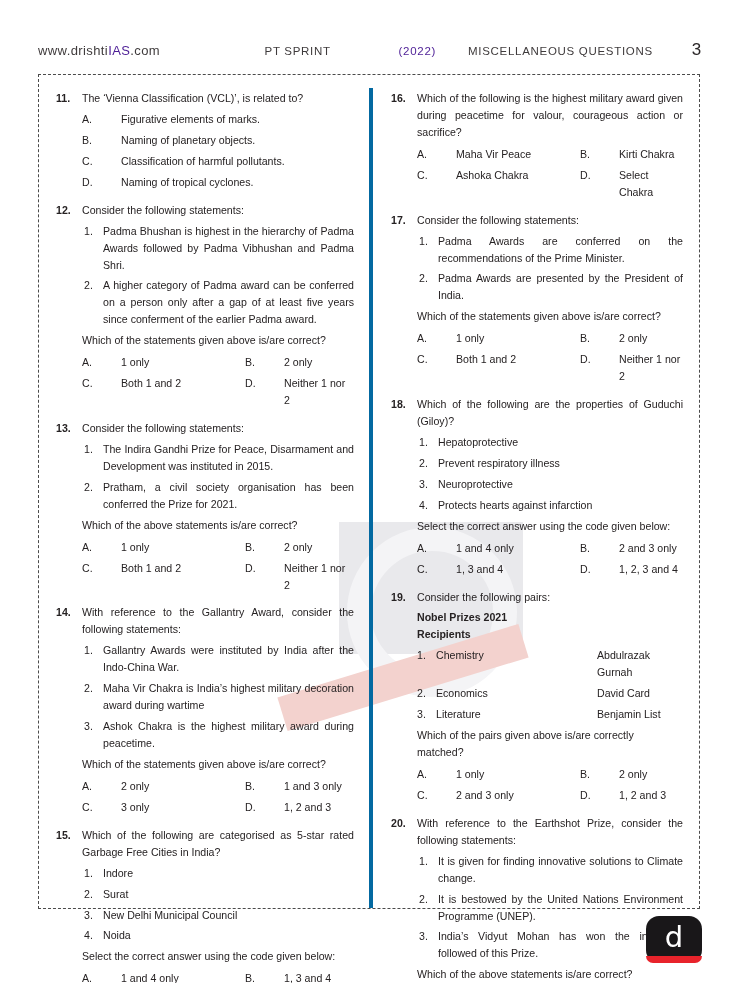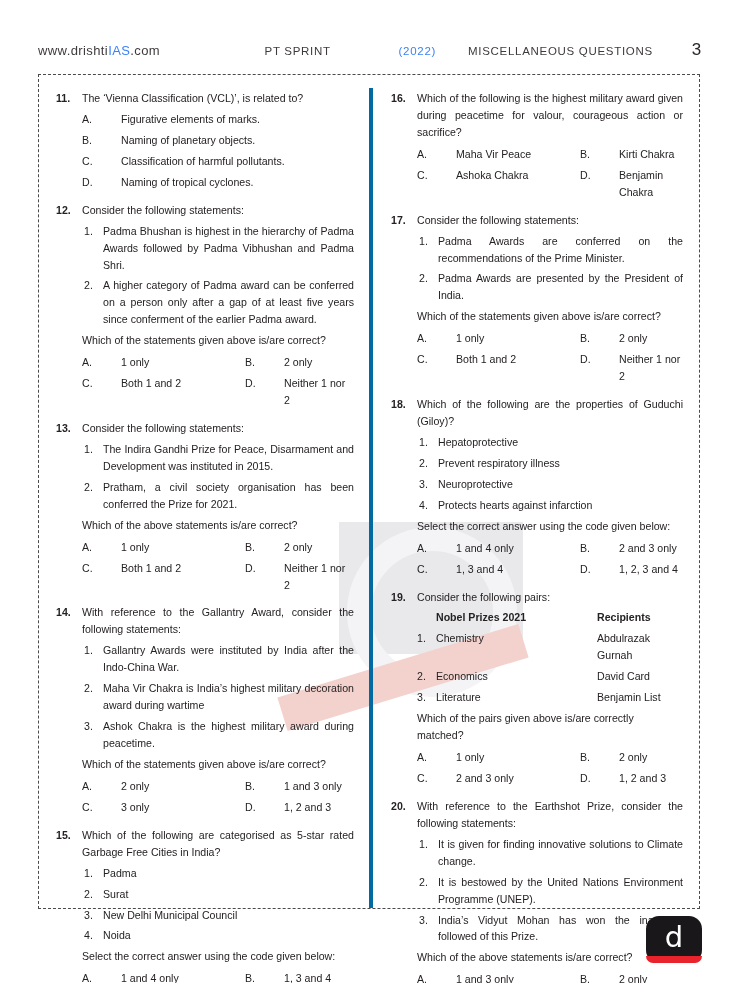--- a/index.html
+++ b/index.html
@@ -2,42 +2,42 @@
 <html><head>
 <meta charset="utf-8">
 <style>
   html,body{margin:0;padding:0;background:#ffffff;}
   .page{position:relative;width:737px;height:983px;background:#fff;overflow:hidden;
         font-family:"Liberation Sans","DejaVu Sans",sans-serif;color:#262223;}
   
   .hdr{position:absolute;left:38px;right:35px;top:40px;display:flex;justify-content:space-between;align-items:baseline;}
   .site-url{font-size:13px;letter-spacing:.4px;color:#3f3b3c;}
   .doc-title{font-size:11.5px;letter-spacing:.7px;color:#3f3b3c;white-space:nowrap;display:flex;align-items:baseline;gap:32px;}
-  .red{color:#3b82f6;}
+  .red{color:#4c1d95;}
   .pageno{font-size:17px;margin-left:7px;color:#2b2728;}
   
   .sheet{position:absolute;left:38px;top:74px;width:662px;height:835px;box-sizing:border-box;
          border:1.6px dashed #4a4a4a;display:flex;padding:13px 0 0 0;}
   .col{position:relative;z-index:1;box-sizing:border-box;width:50%;padding:2px 15px 0 17px;}
   .col-right{border-left:4px solid #0369a1;padding-left:18px;padding-right:16px;}
   
   .q{display:flex;margin-bottom:11px;font-size:10.6px;line-height:1.6;}
   .q-num{flex:none;width:26px;font-weight:bold;}
   .q-body{flex:1;min-width:0;}
   .q-stem{text-align:justify;}
   .stmt{display:flex;margin-top:4px;}
   .stmt-num{flex:none;width:19px;padding-left:2px;}
   .stmt-text{flex:1;text-align:justify;}
   .lead{margin-top:4px;}
   .opts{margin-top:1px;}
   .opts.grid{display:grid;grid-template-columns:163px 1fr;}
   .opt{display:flex;margin-top:4px;}
   .opt-label{flex:none;width:19px;}
   .opt-text{flex:1;padding-left:20px;}
-  .pairs-head{display:flex;font-weight:bold;margin-top:4px;}
+  .pairs-head{display:flex;font-weight:bold;margin-top:4px;flex-direction:column;}
   .pairs-head .ph-sp{flex:none;width:19px;}
   .ph-left{flex:none;width:161px;}
   .pair{display:flex;margin-top:4px;}
   .pair-num{flex:none;width:19px;}
   .pair-left{flex:none;width:161px;}
   .pair-right{flex:1;}
   
   .watermark{position:absolute;left:0;top:0;width:737px;height:983px;z-index:0;pointer-events:none;}
   .wm-sq{position:absolute;left:300px;top:447px;width:184px;height:132px;background:#e9e9ec;}
   .wm-ring{position:absolute;left:308px;top:452px;width:170px;height:170px;border-radius:50%;
@@ -200,21 +200,21 @@
               </div>
             </div>
           </div>
         </div>
         <div class="q">
           <div class="q-num">15.</div>
           <div class="q-body">
             <div class="q-stem">Which of the following are categorised as 5-star rated Garbage Free Cities in India?</div>
             <div class="stmt">
               <div class="stmt-num">1.</div>
-              <div class="stmt-text">Padma</div>
+              <div class="stmt-text">Indore</div>
             </div>
             <div class="stmt">
               <div class="stmt-num">2.</div>
               <div class="stmt-text">Surat</div>
             </div>
             <div class="stmt">
               <div class="stmt-num">3.</div>
               <div class="stmt-text">New Delhi Municipal Council</div>
             </div>
             <div class="stmt">
@@ -256,21 +256,21 @@
               <div class="opt">
                 <span class="opt-label">B.</span>
                 <span class="opt-text">Kirti Chakra</span>
               </div>
               <div class="opt">
                 <span class="opt-label">C.</span>
                 <span class="opt-text">Ashoka Chakra</span>
               </div>
               <div class="opt">
                 <span class="opt-label">D.</span>
-                <span class="opt-text">Benjamin Chakra</span>
+                <span class="opt-text">Select Chakra</span>
               </div>
             </div>
           </div>
         </div>
         <div class="q">
           <div class="q-num">17.</div>
           <div class="q-body">
             <div class="q-stem">Consider the following statements:</div>
             <div class="stmt">
               <div class="stmt-num">1.</div>

